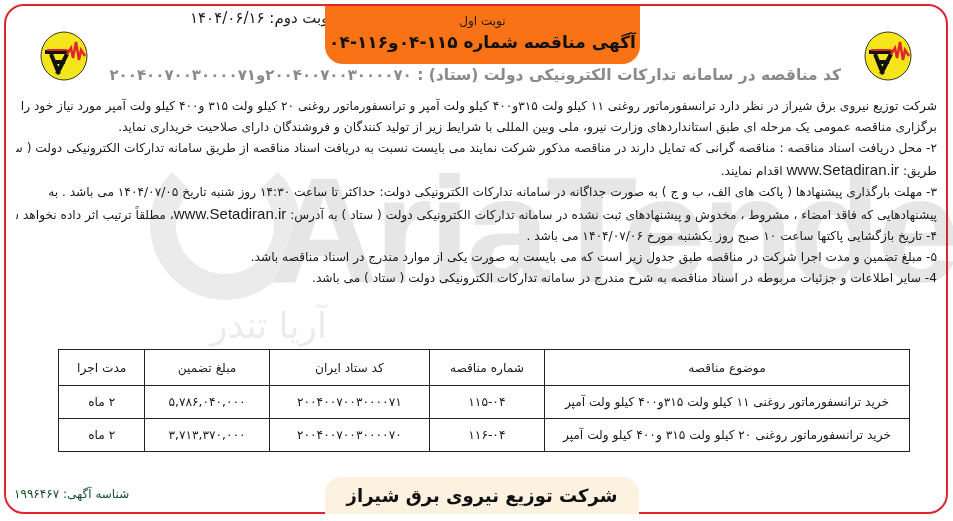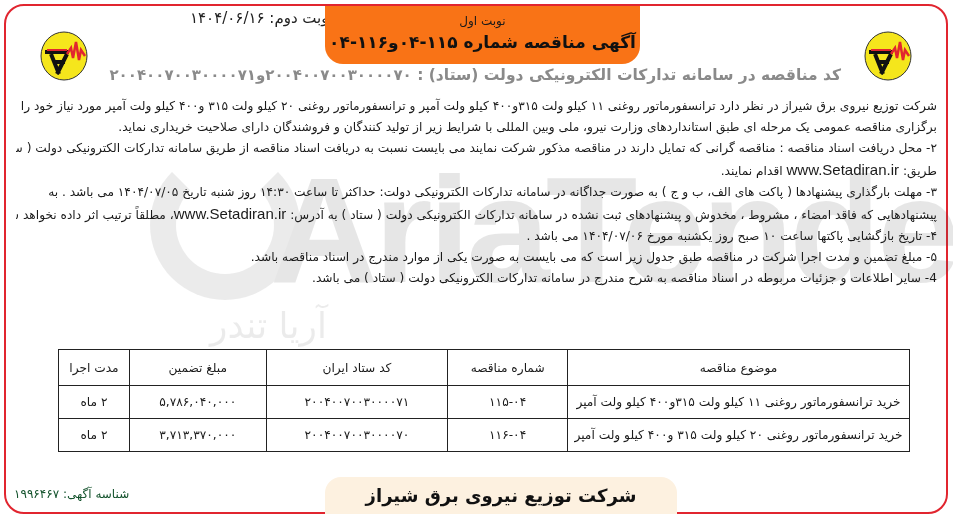--- a/index.html
+++ b/index.html
@@ -64,28 +64,28 @@
     .body-text p { white-space: nowrap; overflow: hidden; }
     .url { font-family: "Liberation Sans", sans-serif; font-size: 15px; direction: ltr; unicode-bidi: embed; text-align: center; }
 
     
     .tbl {
       position: absolute; left: 58px; top: 349px; width: 852px; border-collapse: collapse;
       font-size: 12.2px; color: #1a1a1a;
     }
     .tbl td, .tbl th {
       border: 1.5px solid #222; height: 33px; text-align: center; font-weight: normal;
-      white-space: nowrap; padding: 0 6px;
+      white-space: nowrap; padding: 0 18px;
     }
     .tbl th { height: 36px; }
     .tbl .num { letter-spacing: 0.5px; }
 
     
     .footer-tab {
-      position: absolute; left: 325px; top: 477px; width: 352px; height: 37px;
+      position: absolute; left: 325px; top: 477px; width: 314px; height: 37px;
       background: #fdf1e0; border-radius: 16px 16px 0 0;
       text-align: center; font-size: 18px; font-weight: bold; line-height: 37px; color: #111;
     }
     .ad-id { position: absolute; left: 14px; top: 487px; font-size: 12px; color: #14532d; }
   </style>
 </head>
 <body>
 
 <div class="frame"></div>
 

